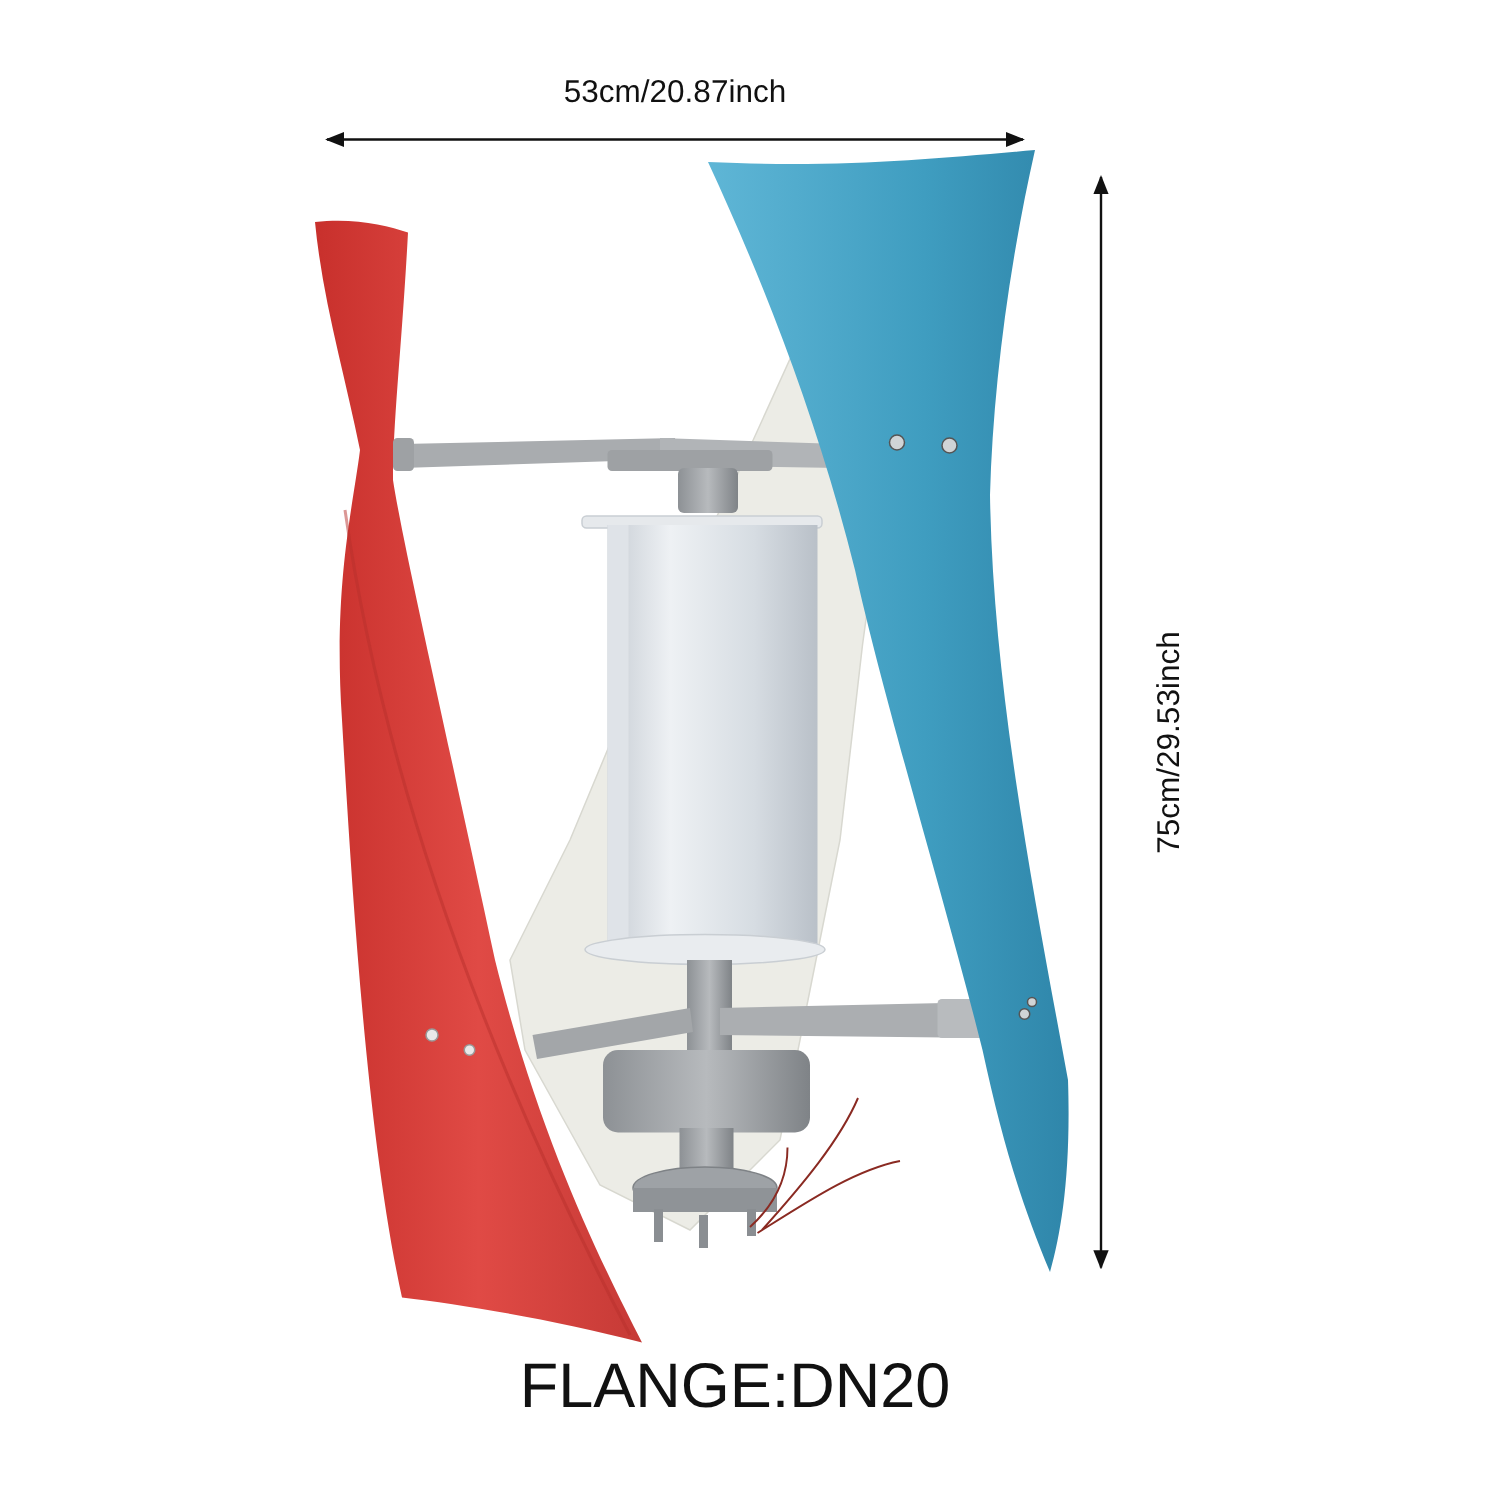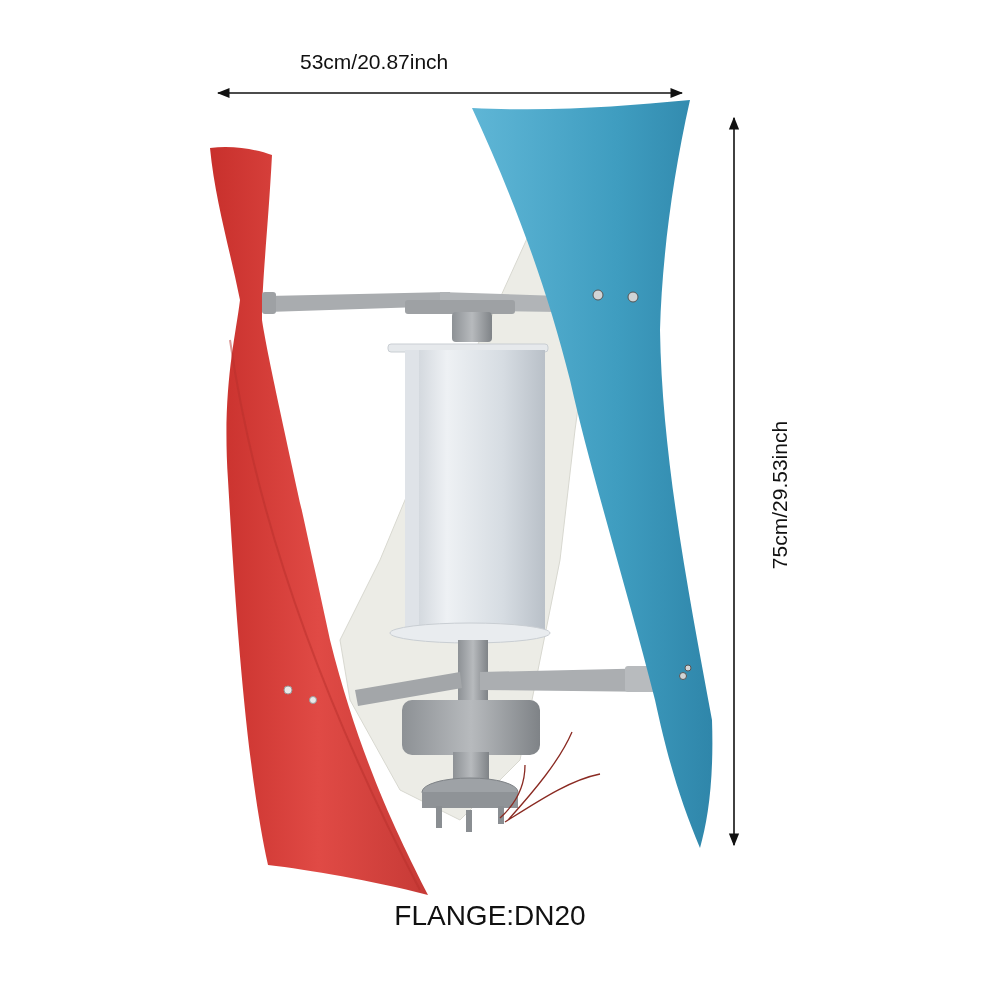--- a/index.html
+++ b/index.html
@@ -1,23 +1,23 @@
 <!DOCTYPE html>
 <html><head>
 <meta charset="utf-8">
 <style>
   html, body { margin: 0; padding: 0; background: #ffffff; }
   body { width: 1000px; height: 1000px; position: relative; overflow: hidden;
          font-family: "Liberation Sans", "DejaVu Sans", sans-serif; }
-  .label-width { position: absolute; left: 300px; top: 50px; width: 300px; text-align: left;
+  .label-width { position: absolute; left: 300px; top: 50px; width: 300px; text-align: center;
                  font-size: 21px; color: #111; }
   .label-height-wrap { position: absolute; left: 768px; top: 645px; transform: rotate(-90deg); transform-origin: 0 0;
                        font-size: 21px; color: #111; white-space: nowrap; width: 300px; text-align: center; }
   .flange { position: absolute; left: 340px; top: 900px; width: 300px; text-align: center;
-            font-size: 28px; color: #111; letter-spacing: 0px; }
+            font-size: 42px; color: #111; letter-spacing: 0px; }
   svg.illustration { position: absolute; left: 0; top: 0; }
 </style>
 </head>
 <body>
 
 <svg class="illustration" width="1000" height="1000" viewBox="0 0 1000 1000" xmlns="http://www.w3.org/2000/svg">
   <defs>
     <marker id="arrow" viewBox="0 0 10 10" refX="9" refY="5" markerWidth="8" markerHeight="8" orient="auto-start-reverse">
       <path d="M0,1 L10,5 L0,9 z" fill="#111"></path>
     </marker>

